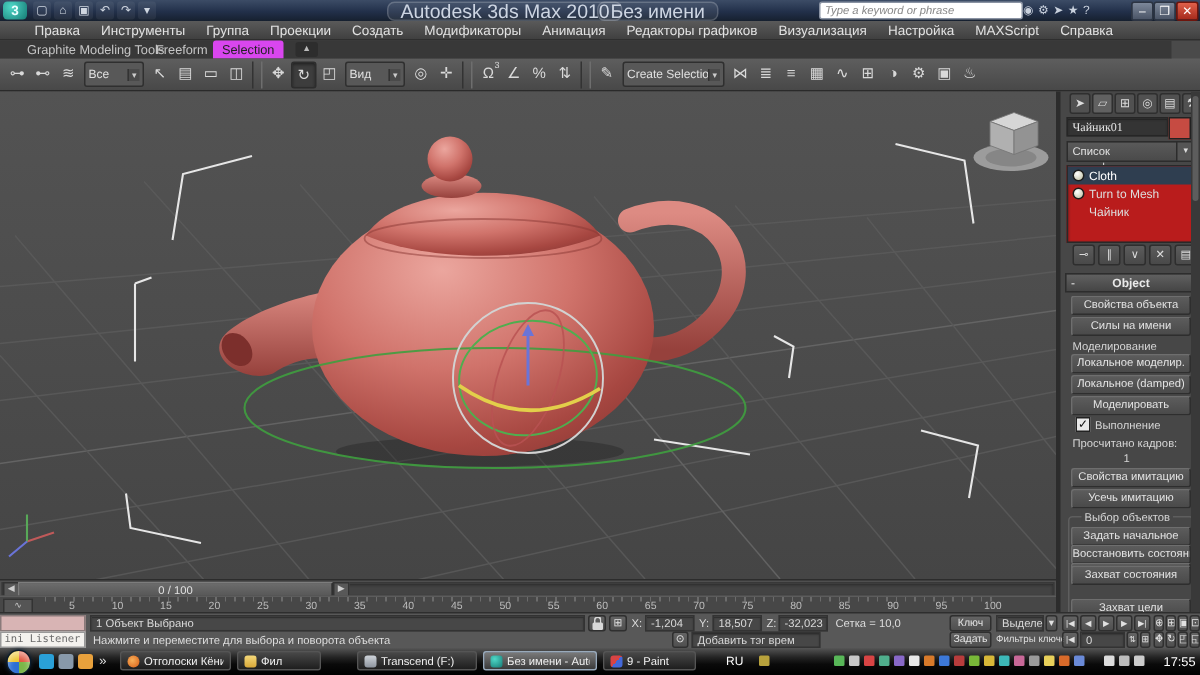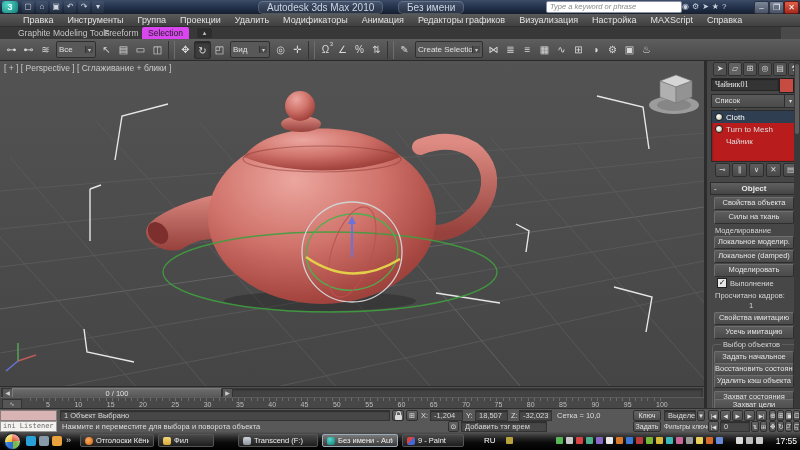--- a/index.html
+++ b/index.html
@@ -8,21 +8,21 @@
   .abs{position:absolute;}
   
   #titlebar{left:0;top:0;width:800px;height:14px;
     background:linear-gradient(#3c4c66,#22304a 55%,#16202f);}
   .logo{left:2px;top:1px;width:16px;height:12px;border-radius:3px;
     background:radial-gradient(circle at 35% 30%,#4fd8c8,#157a74);
     color:#eaffff;font-size:9px;font-weight:bold;text-align:center;line-height:12px;}
   .qat{left:22px;top:1px;height:12px;display:flex;gap:2px;}
   .qat span{display:inline-block;width:12px;height:12px;font-size:8px;line-height:12px;
     text-align:center;color:#cfd6e0;background:rgba(255,255,255,.06);border-radius:2px;}
-  .titlechip{top:1px;height:11px;line-height:11px;padding:0 8px;font-size:10px;color:#cdd5e2;
+  .titlechip{top:1px;height:11px;line-height:11px;padding:0 8px;font-size:13px;color:#cdd5e2;
     background:rgba(255,255,255,.08);border:1px solid rgba(255,255,255,.18);border-radius:5px;}
   #searchbox{left:546px;top:1px;width:128px;height:10px;background:#fff;border:1px solid #8a93a3;
     border-radius:2px;font-size:7.5px;font-style:italic;color:#888;padding:0 3px;line-height:10px;overflow:hidden;}
   .searchicons{left:682px;top:1px;display:flex;gap:3px;}
   .searchicons span{font-size:8px;color:#c9d1dd;line-height:12px;}
   .winbtn{top:1px;width:13px;height:11px;border-radius:2px;font-size:8px;line-height:11px;
     text-align:center;color:#fff;background:linear-gradient(#7c8799,#4a5466);border:1px solid #2c3442;}
   #btn-close{background:linear-gradient(#e0604a,#a52a1c);border-color:#6e150c;}
   
   #menubar{left:0;top:14px;width:800px;height:13px;
@@ -158,21 +158,21 @@
     <div class="abs winbtn" style="left:754px;">–</div>
     <div class="abs winbtn" style="left:769px;">❐</div>
     <div class="abs winbtn" id="btn-close" style="left:784px;">✕</div>
   </div>
 
   <div class="abs" id="menubar">
     <span class="mi">Правка</span>
     <span class="mi">Инструменты</span>
     <span class="mi">Группа</span>
     <span class="mi">Проекции</span>
-    <span class="mi">Удалить</span>
+    <span class="mi">Создать</span>
     <span class="mi">Модификаторы</span>
     <span class="mi">Анимация</span>
     <span class="mi">Редакторы графиков</span>
     <span class="mi">Визуализация</span>
     <span class="mi">Настройка</span>
     <span class="mi">MAXScript</span>
     <span class="mi">Справка</span>
   </div>
 
   <div class="abs" id="ribbonrow">
@@ -301,21 +301,20 @@
         <path d="M660,20 L676,26 L676,42 L660,36 Z" fill="#b0b0b0" stroke="#777" stroke-width="0.6"></path>
         <path d="M692,20 L676,26 L676,42 L692,36 Z" fill="#939393" stroke="#777" stroke-width="0.6"></path>
       </g>
 
       <g stroke-width="1.4">
         <line x1="18" y1="300" x2="36" y2="294" stroke="#c05a5a"></line>
         <line x1="18" y1="300" x2="18" y2="282" stroke="#58a858"></line>
         <line x1="18" y1="300" x2="6" y2="310" stroke="#6a74d8"></line>
       </g>
     </svg>
-    <div class="abs" id="vplabel">[ + ] [ Perspective ] [ Сглаживание + блики ]</div>
   </div>
 
   <div class="abs" id="panel">
     <div class="ptabs">
       <span>➤</span>
       <span style="background:#616161;">▱</span>
       <span>⊞</span>
       <span>◎</span>
       <span>▤</span>
       <span>⚒</span>
@@ -342,38 +341,38 @@
       <span>∥</span>
       <span>∨</span>
       <span>✕</span>
       <span>▤</span>
     </div>
     <div class="rollhead" style="top:121px;">
       <span class="minus">-</span>
       <span>Object</span>
     </div>
     <div class="pbtn" style="top:136px;">Свойства объекта</div>
-    <div class="pbtn" style="top:150px;">Силы на ткань</div>
+    <div class="pbtn" style="top:150px;">Силы на имени</div>
     <div class="plabel" style="left:8px;top:165px;">Моделирование</div>
     <div class="pbtn" style="top:175px;text-align:center;">Локальное моделир.</div>
     <div class="pbtn" style="top:189px;">Локальное (damped)</div>
     <div class="pbtn" style="top:203px;">Моделировать</div>
     <div class="chk" style="left:10px;top:217px;">✓</div>
     <div class="plabel" style="left:23px;top:218px;">Выполнение</div>
     <div class="plabel" style="left:8px;top:230px;">Просчитано кадров:</div>
     <div class="plabel" style="left:42px;top:240px;">1</div>
     <div class="pbtn" style="top:251px;">Свойства имитацию</div>
     <div class="pbtn" style="top:265px;">Усечь имитацию</div>
     <div class="pgroup" style="top:283px;height:70px;">
       <span class="legend">Выбор объектов</span>
     </div>
     <div class="pbtn" style="top:290px;">Задать начальное</div>
     <div class="pbtn" style="top:302px;">Восстановить состояние</div>
     <div class="pbtn" style="top:314px;">Удалить кэш объекта</div>
-    <div class="pbtn" style="top:330px;">Захват состояния</div>
+    <div class="pbtn" style="top:316px;">Захват состояния</div>
     <div class="pbtn" style="top:338px;">Захват цели</div>
 
     <div class="scroll">
         <div class="thumb"></div>
       </div>
   </div>
 
   <div class="abs" id="timeslider">
     <div id="ts-groove"></div>
     <div class="tsarr" style="left:2px;">◀</div>

